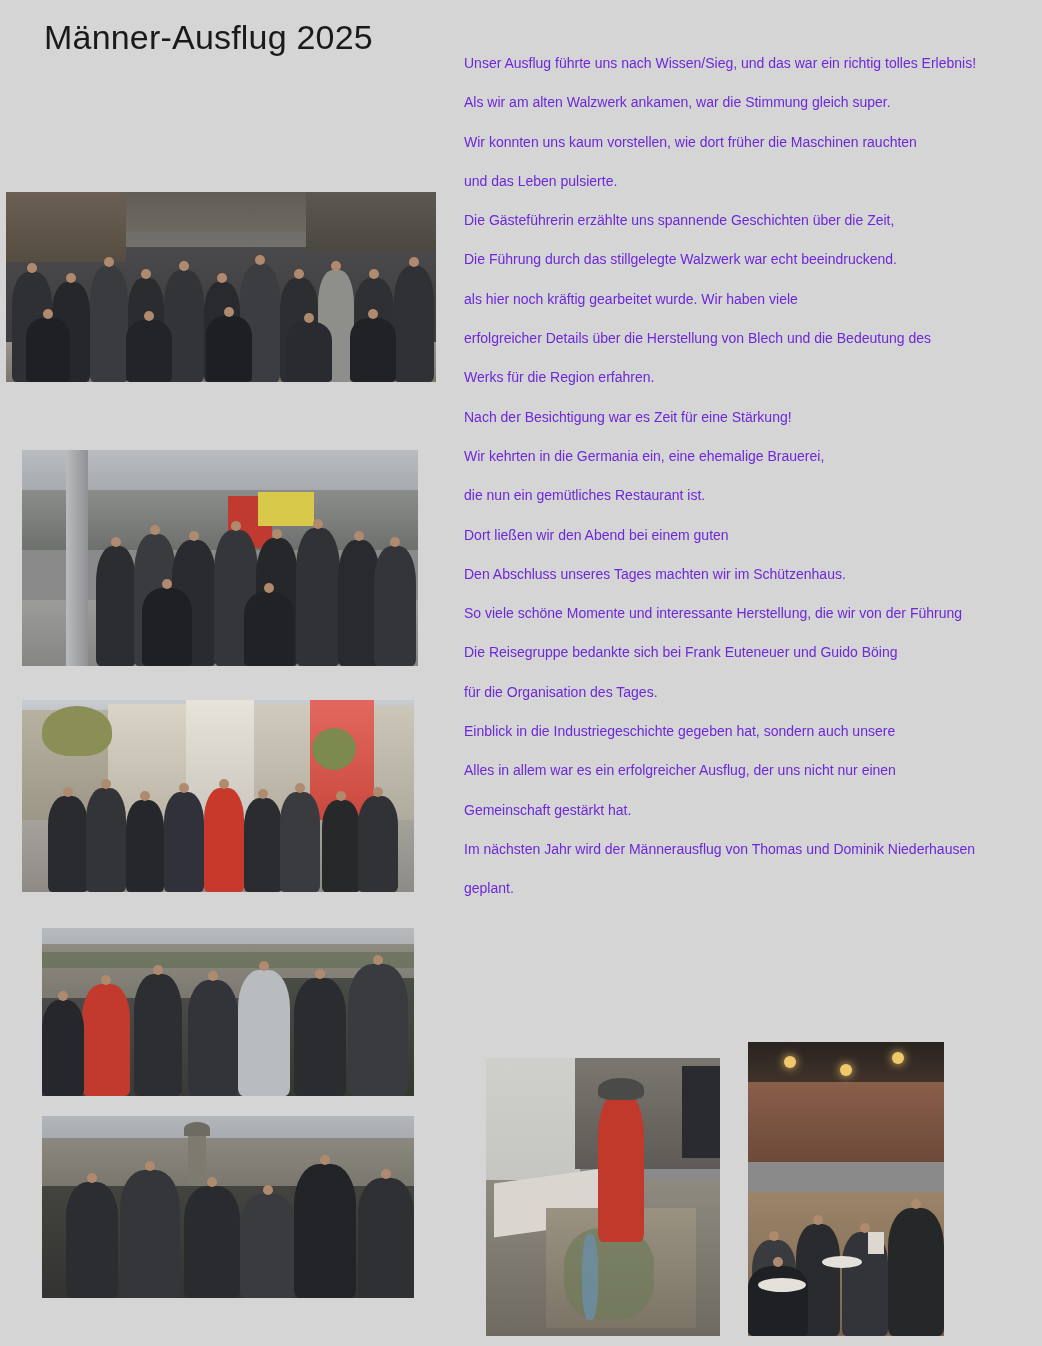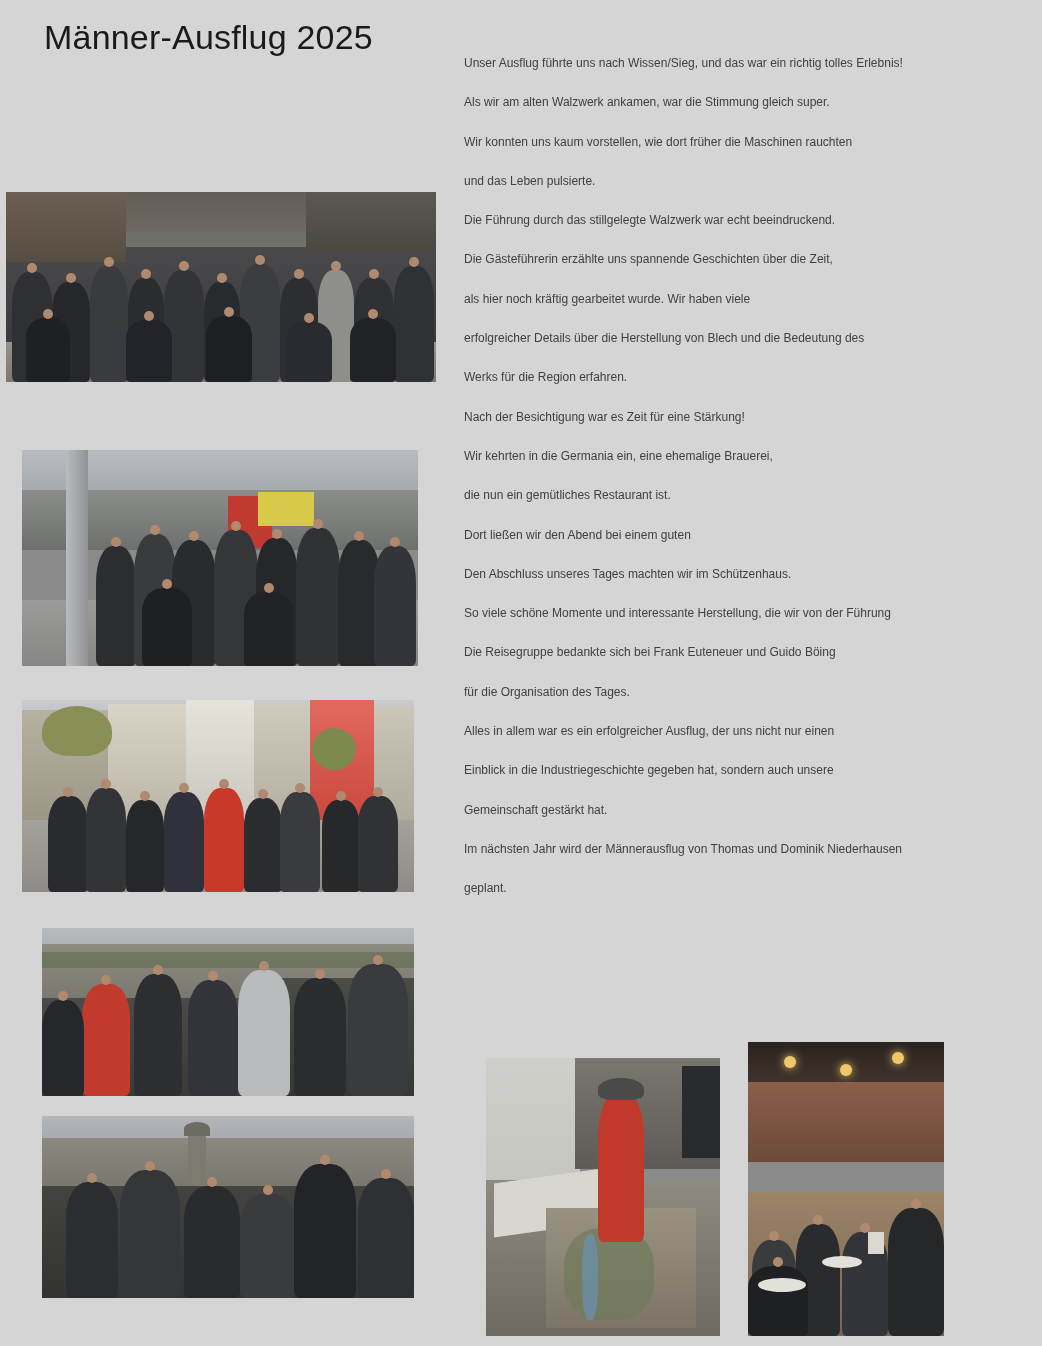--- a/index.html
+++ b/index.html
@@ -34,23 +34,23 @@
 
   
   .text-col {
     position: absolute;
     left: 464px;
     top: 44px;
     width: 578px;
   }
   .text-col p {
     margin: 0 0 0 0;
-    font-size: 12px;
+    font-size: 14px;
     line-height: 39.3px;
-    color: #404040;
+    color: #6d28d9;
     white-space: nowrap;
     font-family: "Liberation Sans", sans-serif;
   }
 
   
   .photo {
     position: absolute;
     overflow: hidden;
     background: #8a8a8a;
   }
@@ -140,35 +140,35 @@
 
 <div class="page">
 
   <div class="title">Männer-Ausflug 2025</div>
 
   <div class="text-col">
     <p>Unser Ausflug führte uns nach Wissen/Sieg, und das war ein richtig tolles Erlebnis!</p>
     <p>Als wir am alten Walzwerk ankamen, war die Stimmung gleich super.</p>
     <p>Wir konnten uns kaum vorstellen, wie dort früher die Maschinen rauchten</p>
     <p>und das Leben pulsierte.</p>
+    <p>Die Gästeführerin erzählte uns spannende Geschichten über die Zeit,</p>
     <p>Die Führung durch das stillgelegte Walzwerk war echt beeindruckend.</p>
-    <p>Die Gästeführerin erzählte uns spannende Geschichten über die Zeit,</p>
     <p>als hier noch kräftig gearbeitet wurde. Wir haben viele</p>
     <p>erfolgreicher Details über die Herstellung von Blech und die Bedeutung des</p>
     <p>Werks für die Region erfahren.</p>
     <p>Nach der Besichtigung war es Zeit für eine Stärkung!</p>
     <p>Wir kehrten in die Germania ein, eine ehemalige Brauerei,</p>
     <p>die nun ein gemütliches Restaurant ist.</p>
     <p>Dort ließen wir den Abend bei einem guten</p>
     <p>Den Abschluss unseres Tages machten wir im Schützenhaus.</p>
     <p>So viele schöne Momente und interessante Herstellung, die wir von der Führung</p>
     <p>Die Reisegruppe bedankte sich bei Frank Euteneuer und Guido Böing</p>
     <p> für die Organisation des Tages.</p>
+    <p>Einblick in die Industriegeschichte gegeben hat, sondern auch unsere</p>
     <p>Alles in allem war es ein erfolgreicher Ausflug, der uns nicht nur einen</p>
-    <p>Einblick in die Industriegeschichte gegeben hat, sondern auch unsere</p>
     <p>Gemeinschaft gestärkt hat.</p>
     <p>Im nächsten Jahr wird der Männerausflug von Thomas und Dominik Niederhausen</p>
     <p>geplant.</p>
   </div>
 
   <div class="photo" id="photo1">
     <div class="scene">
       <div class="band sky"></div>
       <div class="band bldg" style="opacity:.75"></div>
       <div class="band mid"></div>

